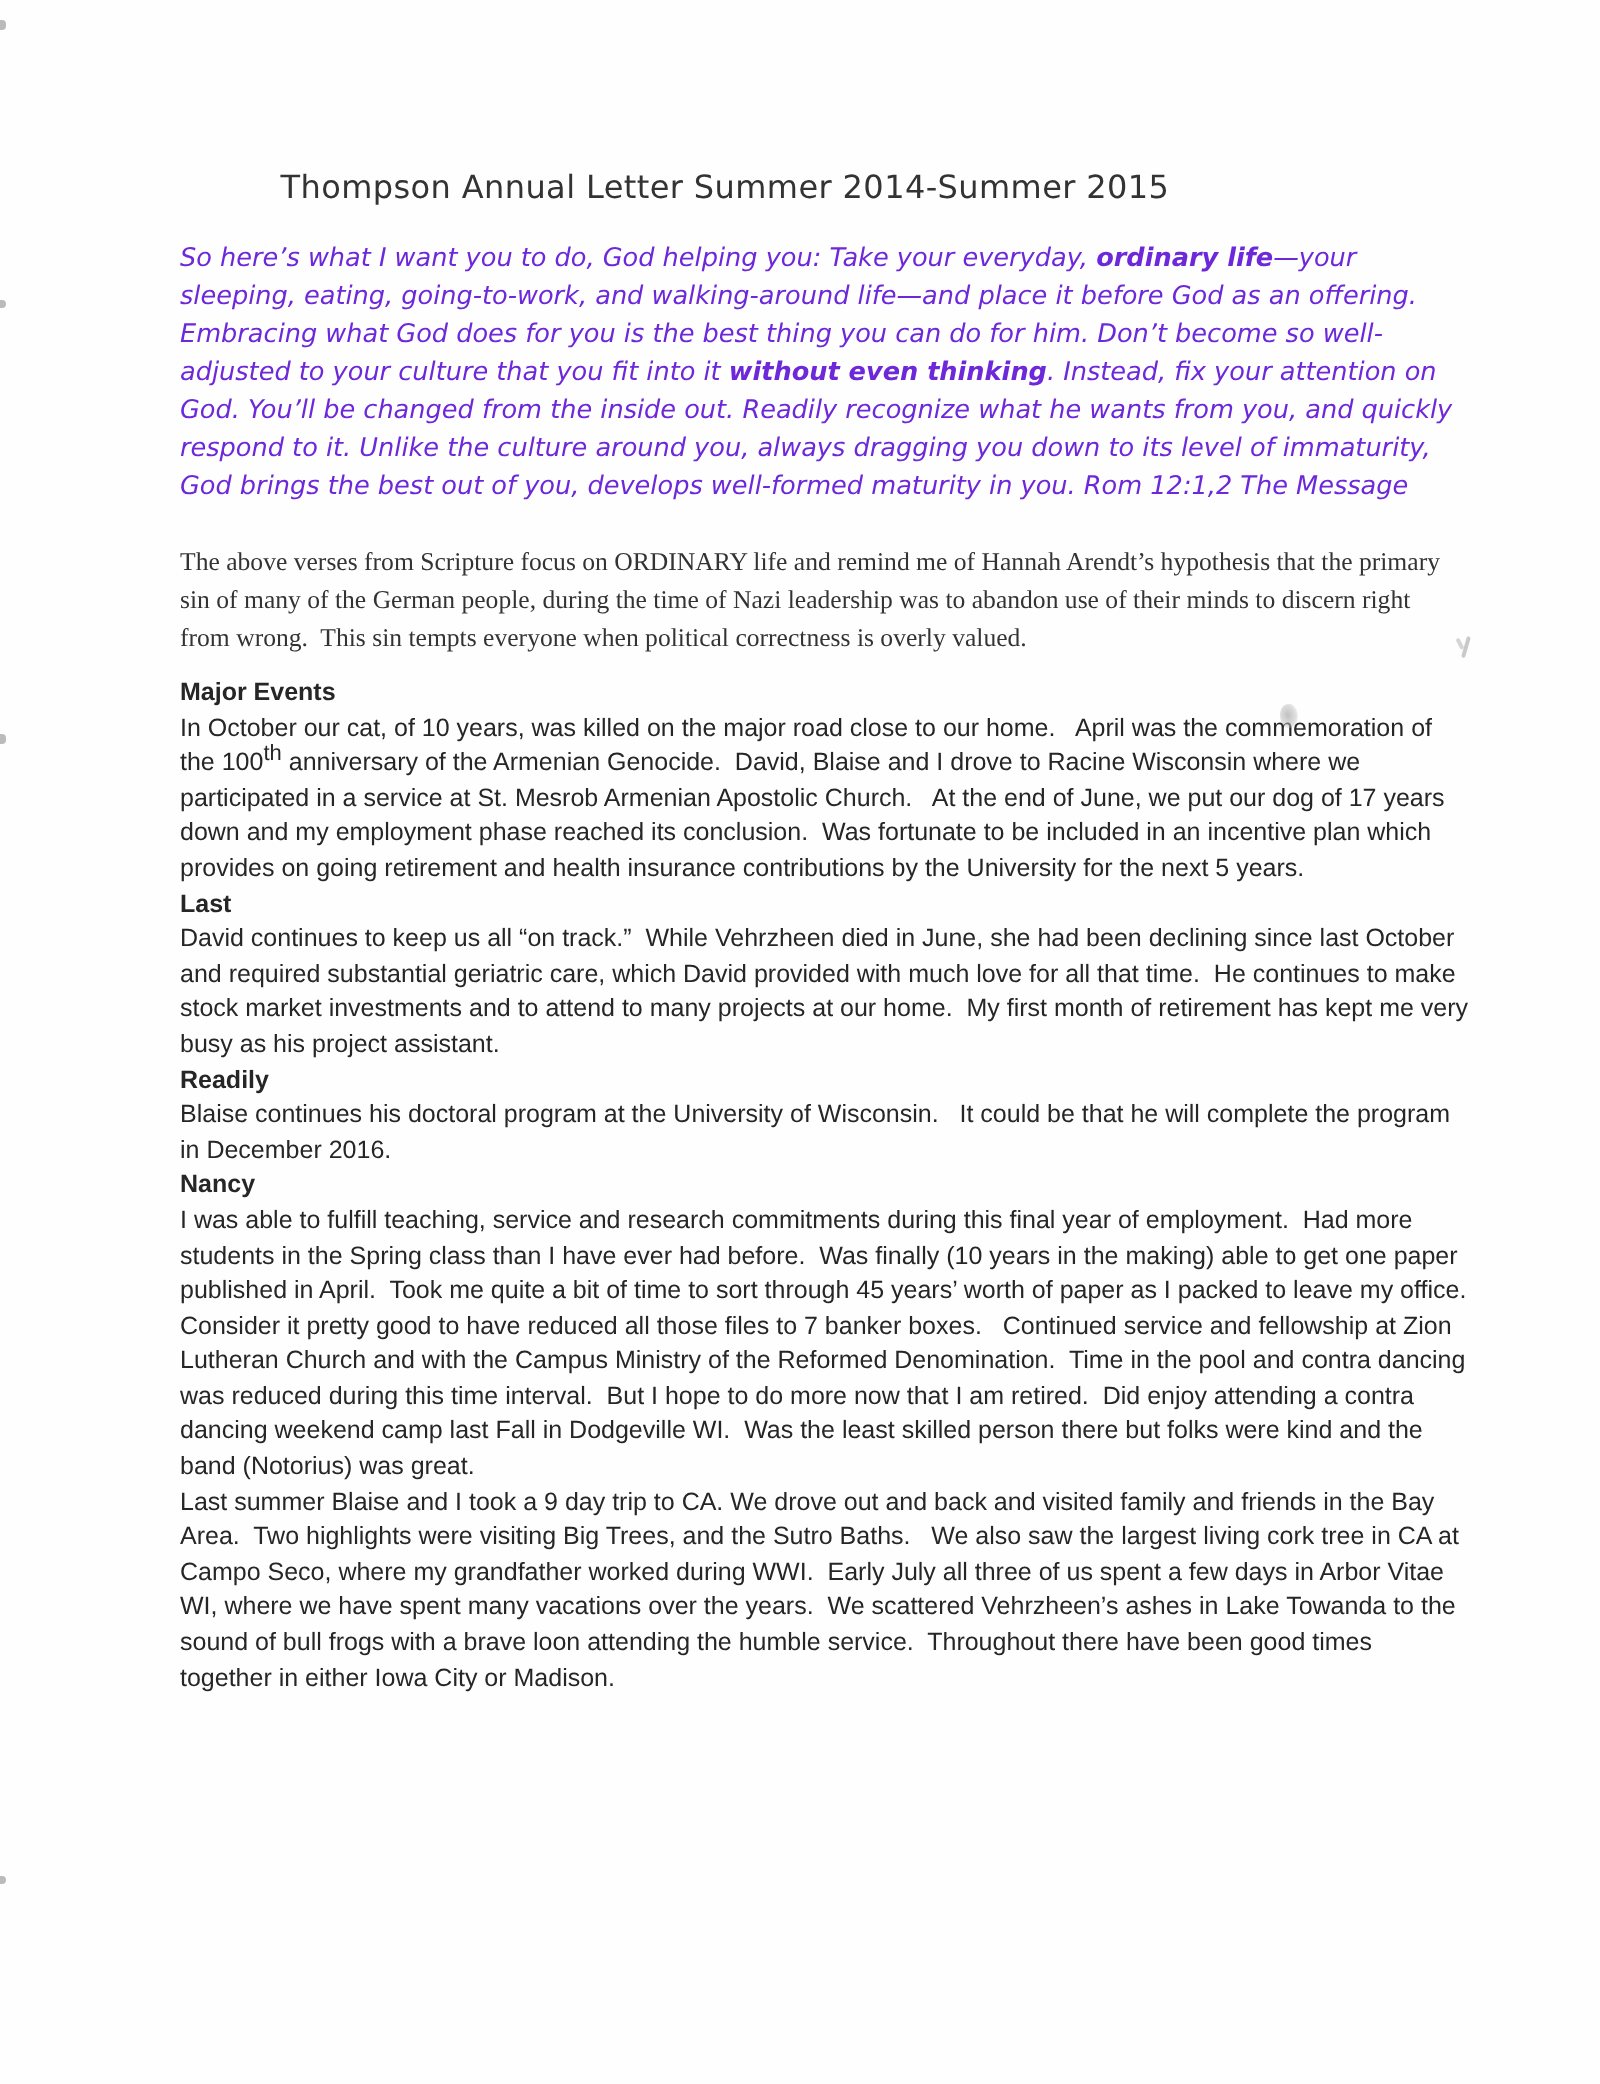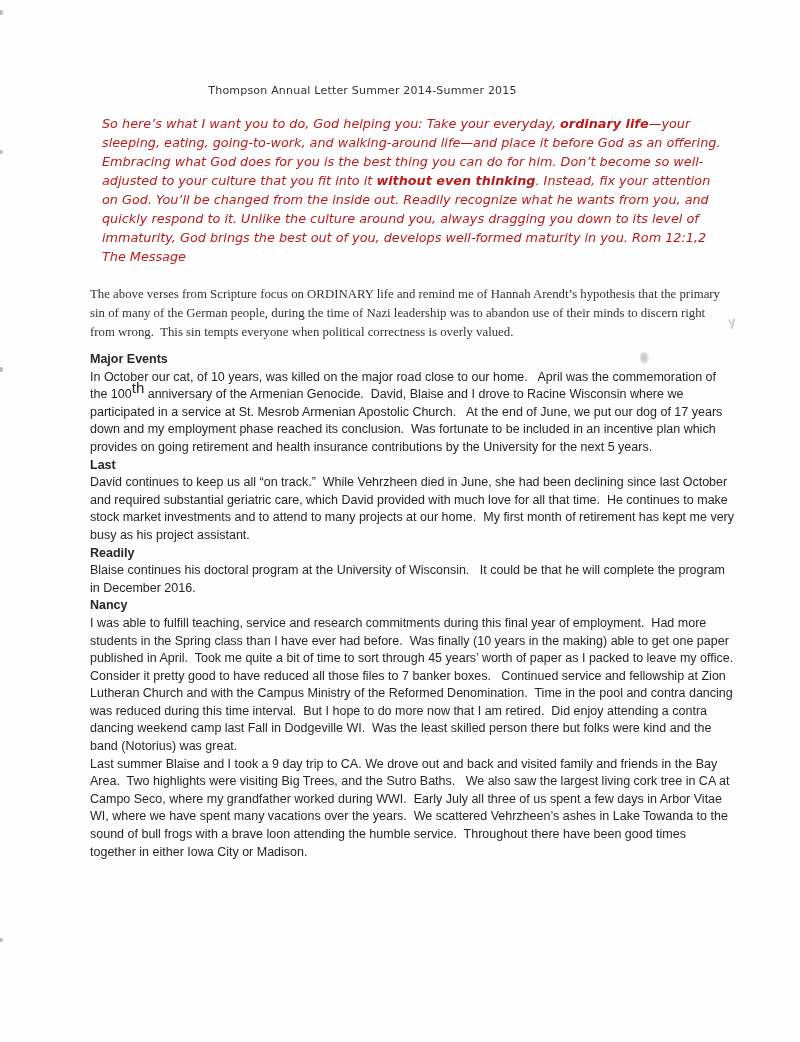--- a/index.html
+++ b/index.html
@@ -16,34 +16,34 @@
     color: #2e2e2e;
     font-family: "DejaVu Sans", sans-serif;
   }
   .content {
     position: absolute;
     left: 90px;
     top: 84px;
     width: 640px;
   }
   .title {
-    font-size: 11px;
+    font-size: 16px;
     font-weight: 400;
     text-align: center;
     margin: 0 95px 17px 0;
     letter-spacing: 0.2px;
     color: #333333;
   }
   .scripture {
     font-style: italic;
     font-size: 12.8px;
     line-height: 19px;
-    margin: 0 0 19px 12px;
+    margin: 0 0 19px 0;
     white-space: pre-wrap;
-    color: #b91c1c;
+    color: #6d28d9;
   }
   .intro {
     font-size: 12.8px;
     line-height: 19px;
     margin: 0 0 9px 0;
     white-space: pre-wrap;
     color: #333333;
     font-family: Liberation Serif, serif;
   }
   .sections {
@@ -55,21 +55,21 @@
   }
   .sec-heading {
     font-weight: 700;
     margin: 0;
   }
   .sec-body {
     margin: 0;
     white-space: pre-wrap;
   }
   .sec-body sup {
-    font-size: 15px;
+    font-size: 11px;
     line-height: 0;
   }
   .artifact {
     position: absolute;
     pointer-events: none;
   }
   .artifact-squiggle {
     left: 728px;
     top: 317px;
     width: 10px;

